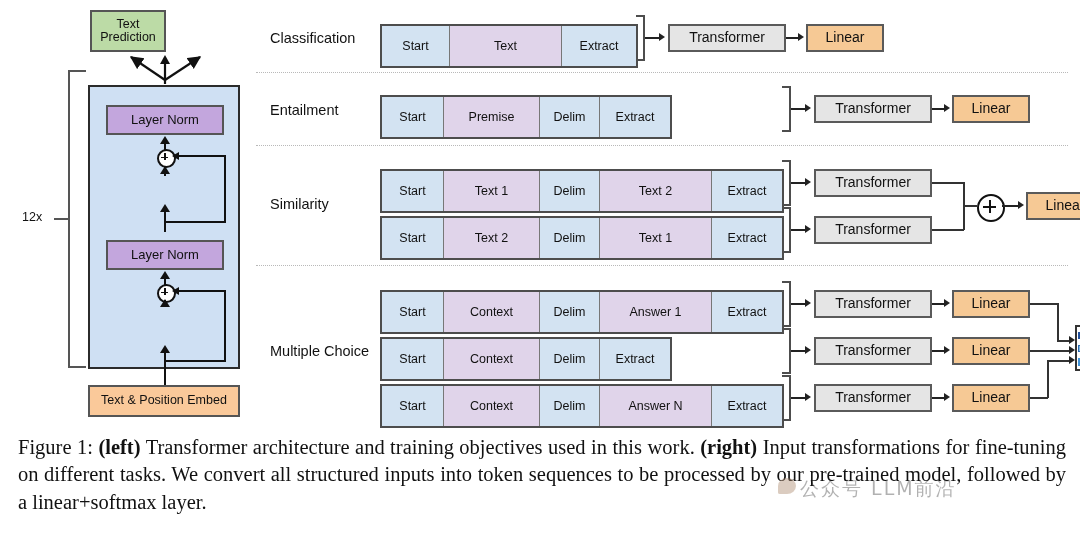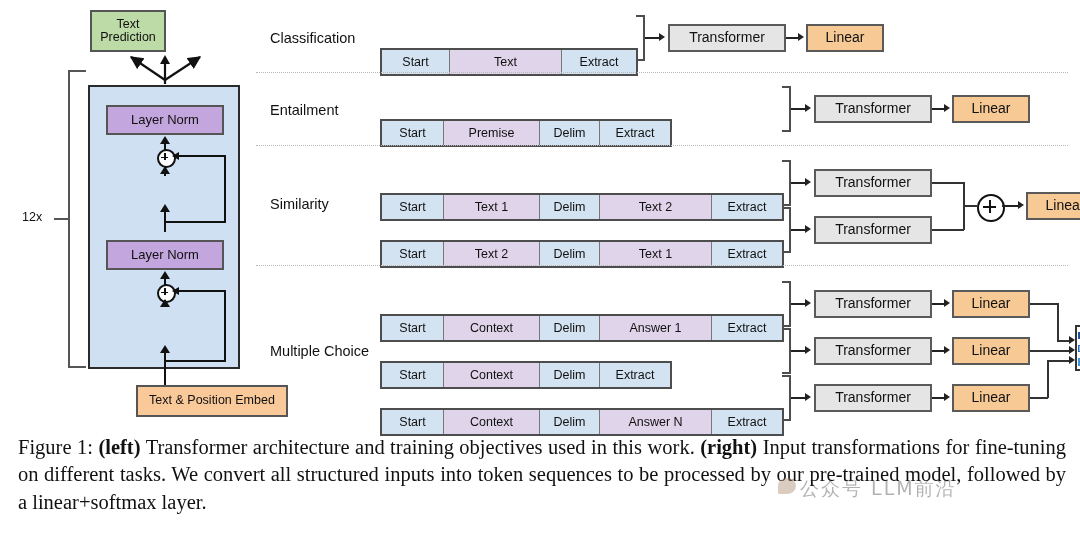--- a/index.html
+++ b/index.html
@@ -30,21 +30,21 @@
   .plus.big:after{top:4px;left:9.5px;width:2px;height:13px;}
 
   
   svg.overlay{position:absolute;left:0;top:0;pointer-events:none;}
 
   
   #right{position:absolute;left:252px;top:0;width:828px;height:428px;}
   .rowlabel{position:absolute;font-size:14.5px;color:#111;text-align:left;white-space:nowrap;}
   .divider{position:absolute;height:0;border-top:1.6px dotted #b9b9b9;}
 
-  .seq{position:absolute;display:flex;border:2px solid #4d4d4d;box-sizing:border-box;height:28px;margin-top:24px;}
+  .seq{position:absolute;display:flex;border:2px solid #4d4d4d;box-sizing:border-box;height:44px;}
   .tok{box-sizing:border-box;display:flex;align-items:center;justify-content:center;font-size:12.5px;color:#111;border-right:1.6px solid #777;white-space:nowrap;}
   .tok:last-child{border-right:none;}
   .tok.blue{background:#d3e3f2;}
   .tok.purple{background:#e0d4ea;}
 
   .bracket{position:absolute;box-sizing:border-box;border:2px solid #4d4d4d;border-left:none;width:9px;}
 
   .tfm{background:#e5e5e5;border:2px solid #5a5a5a;font-size:14px;height:28px;}
   .lin{background:#f6c995;border:2px solid #5a5a5a;font-size:14px;height:28px;}
 
@@ -121,21 +121,21 @@
     <div class="arrowup" style="left:160px;top:299px;"></div>
 
     <div class="thinline" style="left:224px;top:292px;width:2px;height:70px;background:#111;"></div>
     <div class="thinline" style="left:164px;top:360px;width:62px;height:2px;background:#111;"></div>
     <div class="thinline" style="left:178px;top:290px;width:48px;height:2px;background:#111;"></div>
     <div class="arrowright" style="left:172px;top:287px;transform:rotate(180deg);"></div>
 
     <div class="vline" style="left:164px;top:352px;height:34px;"></div>
     <div class="arrowup" style="left:160px;top:345px;"></div>
 
-    <div class="box" style="left:88px;top:385px;width:152px;height:32px;background:#fac99a;font-size:12.5px;margin-left:48px;">
+    <div class="box" style="left:88px;top:385px;width:152px;height:32px;background:#fac99a;font-size:12.5px;">
       <span>Text &amp; Position Embed</span>
     </div>
   </div>
 
   <div id="right">
 
     <div class="rowlabel" style="left:18px;top:30px;">Classification</div>
 
     <div class="seq" style="left:128px;top:24px;">
       <div class="tok blue" style="width:68px;">Start</div>

